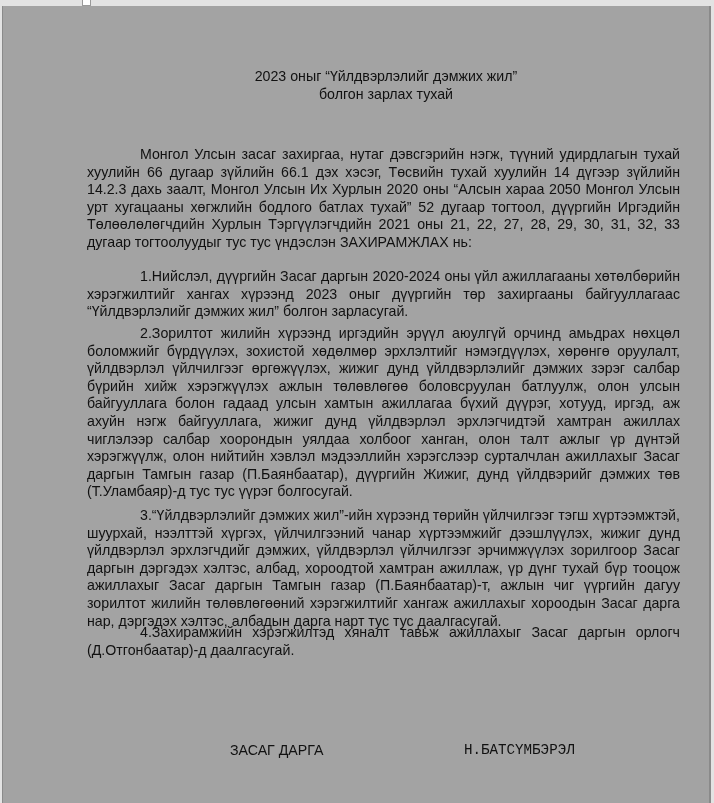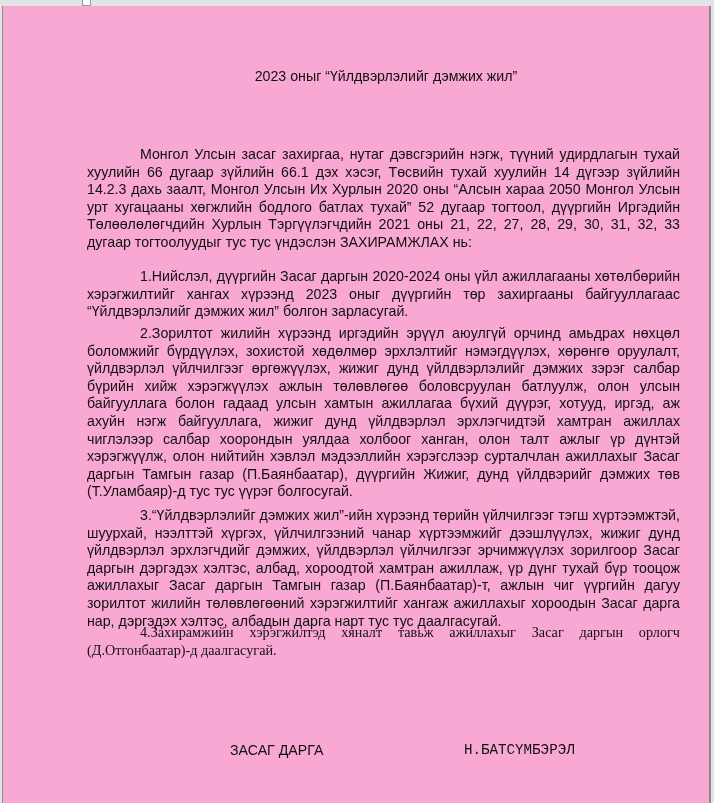--- a/index.html
+++ b/index.html
@@ -15,21 +15,21 @@
       left: 0; top: 0;
       width: 714px; height: 803px;
       background: #e3e3e3;
     }
     .page {
       position: absolute;
       left: 2px;
       top: 6px;
       width: 709px;
       height: 797px;
-      background: #f9a8d4;
+      background: #a3a3a3;
       border-left: 1px solid #8a8a8a;
       border-right: 2px solid #8a8a8a;
       box-sizing: border-box;
     }
     .corner-marker {
       position: absolute;
       left: 82px;
       top: 0px;
       width: 7px;
       height: 5px;
@@ -60,41 +60,42 @@
       left: 0;
       width: 593px;
       text-align: justify;
       text-indent: 53px;
       margin: 0;
     }
     .p-intro { top: 128px; margin-top: 12px; }
     .p-1 { top: 243px; margin-top: 19px; }
     .p-2 { top: 319px; }
     .p-3 { top: 501px; }
-    .p-4 { top: 618px; font-family: Liberation Serif, serif; }
+    .p-4 { top: 618px; }
     .signature {
       position: absolute;
       top: 736px;
       font-family: "Liberation Sans", sans-serif;
       font-size: 14.2px;
       color: #111111;
       white-space: nowrap;
     }
     .sig-title { left: 227px; }
     .sig-name { left: 461px; font-family: Liberation Mono, monospace; }
   </style>
 </head>
 <body>
 
 <div class="viewport">
   <div class="corner-marker"></div>
   <div class="page">
     <div class="content">
       <div class="title">
         <div>2023 оныг “Үйлдвэрлэлийг дэмжих жил”</div>
+        <div>болгон зарлах тухай</div>
       </div>
 
       <p class="para p-intro">Монгол Улсын засаг захиргаа, нутаг дэвсгэрийн нэгж, түүний удирдлагын тухай хуулийн 66 дугаар зүйлийн 66.1 дэх хэсэг, Төсвийн тухай хуулийн 14 дүгээр зүйлийн 14.2.3 дахь заалт, Монгол Улсын Их Хурлын 2020 оны “Алсын хараа 2050 Монгол Улсын урт хугацааны хөгжлийн бодлого батлах тухай” 52 дугаар тогтоол, дүүргийн Иргэдийн Төлөөлөлөгчдийн Хурлын Тэргүүлэгчдийн 2021 оны 21, 22, 27, 28, 29, 30, 31, 32, 33 дугаар тогтоолуудыг тус тус үндэслэн ЗАХИРАМЖЛАХ нь:</p>
       <p class="para p-1">1.Нийслэл, дүүргийн Засаг даргын 2020-2024 оны үйл ажиллагааны хөтөлбөрийн хэрэгжилтийг хангах хүрээнд 2023 оныг дүүргийн төр захиргааны байгууллагаас “Үйлдвэрлэлийг дэмжих жил” болгон зарласугай.</p>
       <p class="para p-2">2.Зорилтот жилийн хүрээнд иргэдийн эрүүл аюулгүй орчинд амьдрах нөхцөл боломжийг бүрдүүлэх, зохистой хөдөлмөр эрхлэлтийг нэмэгдүүлэх, хөрөнгө оруулалт, үйлдвэрлэл үйлчилгээг өргөжүүлэх, жижиг дунд үйлдвэрлэлийг дэмжих зэрэг салбар бүрийн хийж хэрэгжүүлэх ажлын төлөвлөгөө боловсруулан батлуулж, олон улсын байгууллага болон гадаад улсын хамтын ажиллагаа бүхий дүүрэг, хотууд, иргэд, аж ахуйн нэгж байгууллага, жижиг дунд үйлдвэрлэл эрхлэгчидтэй хамтран ажиллах чиглэлээр салбар хоорондын уялдаа холбоог ханган, олон талт ажлыг үр дүнтэй хэрэгжүүлж, олон нийтийн хэвлэл мэдээллийн хэрэгслээр сурталчлан ажиллахыг Засаг даргын Тамгын газар (П.Баянбаатар), дүүргийн Жижиг, дунд үйлдвэрийг дэмжих төв (Т.Уламбаяр)-д тус тус үүрэг болгосугай.</p>
       <p class="para p-3">3.“Үйлдвэрлэлийг дэмжих жил”-ийн хүрээнд төрийн үйлчилгээг тэгш хүртээмжтэй, шуурхай, нээлттэй хүргэх, үйлчилгээний чанар хүртээмжийг дээшлүүлэх, жижиг дунд үйлдвэрлэл эрхлэгчдийг дэмжих, үйлдвэрлэл үйлчилгээг эрчимжүүлэх зорилгоор Засаг даргын дэргэдэх хэлтэс, албад, хороодтой хамтран ажиллаж, үр дүнг тухай бүр тооцож ажиллахыг Засаг даргын Тамгын газар (П.Баянбаатар)-т, ажлын чиг үүргийн дагуу зорилтот жилийн төлөвлөгөөний хэрэгжилтийг хангаж ажиллахыг хороодын Засаг дарга нар, дэргэдэх хэлтэс, албадын дарга нарт тус тус даалгасугай.</p>
       <p class="para p-4">4.Захирамжийн хэрэгжилтэд хяналт тавьж ажиллахыг Засаг даргын орлогч (Д.Отгонбаатар)-д даалгасугай.</p>
     </div>
 
     <div class="signature sig-title">ЗАСАГ ДАРГА</div>

